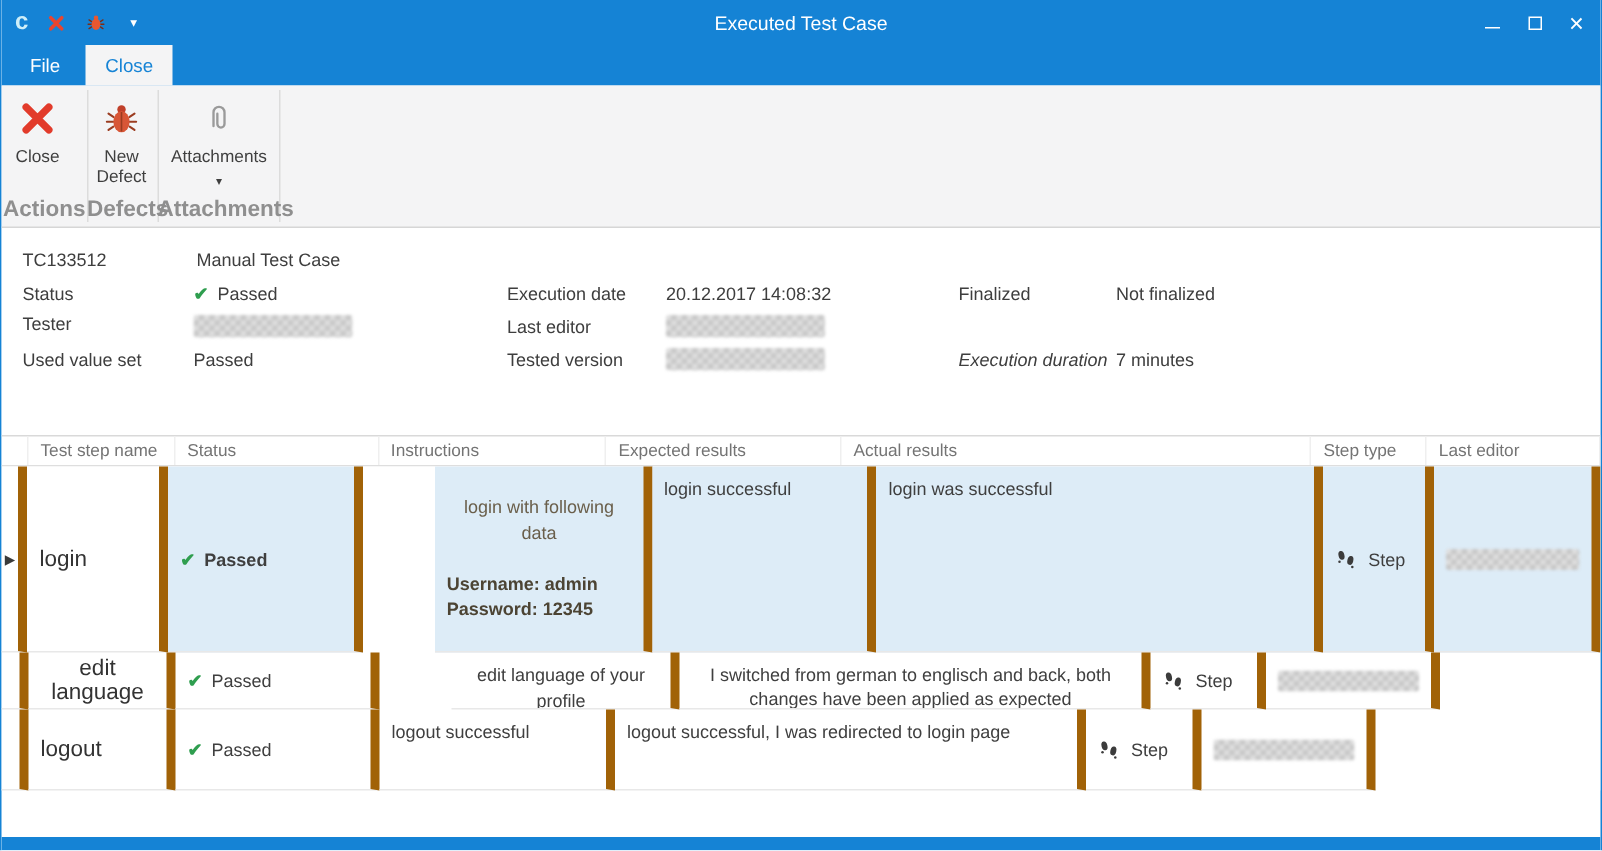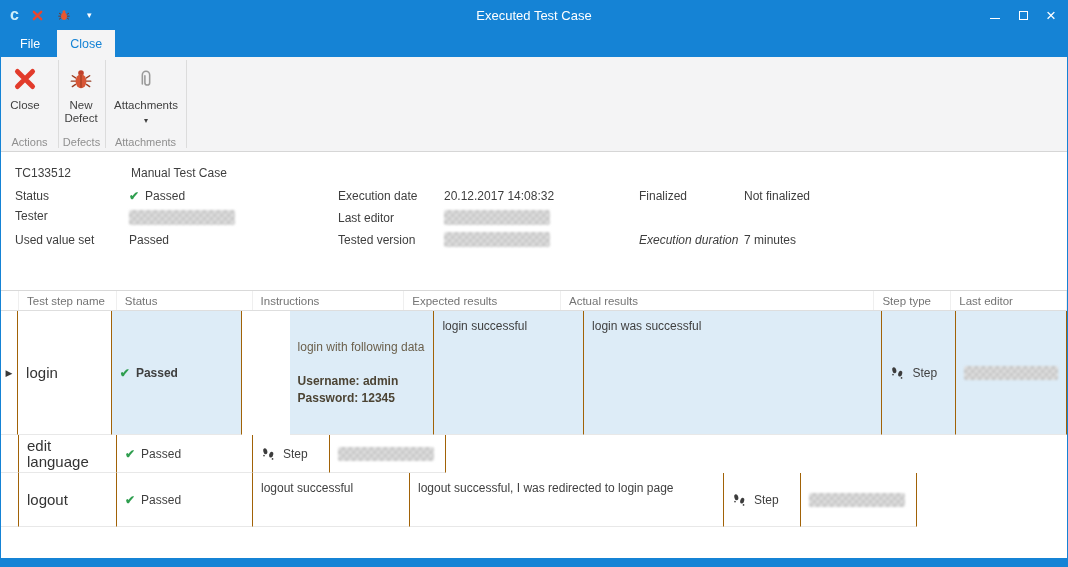--- a/index.html
+++ b/index.html
@@ -29,42 +29,42 @@
   .ribbon{ position:relative; height:95px; background:#f4f4f5; border-bottom:1px solid #d6d6d6; }
   .rbtn{ position:absolute; top:5px; display:flex; flex-direction:column; align-items:center;
          color:#3f3f3f; font-size:11.5px; text-align:center; line-height:13px; cursor:default; }
   #btn-close{ left:0; width:48px; }
   #btn-newdefect{ left:58px; width:44px; }
   #btn-attach{ left:106px; width:78px; }
   .ricon{ height:34px; display:flex; align-items:center; justify-content:center; margin-bottom:3px; }
   .drop-arrow{ font-size:8px; color:#3f3f3f; margin-top:2px; }
   .rsep{ position:absolute; top:3px; bottom:3px; width:1px; background:#dcdcdc; }
   .sep1{ left:57px; } .sep2{ left:104px; } .sep3{ left:185px; }
-  .glabel{ position:absolute; bottom:3px; font-size:11px; color:#8f8f8f; text-align:center; }
+  .glabel{ position:absolute; bottom:3px; font-size:15px; color:#8f8f8f; text-align:center;font-weight:bold; }
   .gl-actions{ left:0; width:57px; } .gl-defects{ left:57px; width:47px; } .gl-attach{ left:104px; width:81px; }
   
   .details{ position:relative; height:138px; background:#fff; font-size:12px; color:#3e3e3e; }
   .dl{ position:absolute; white-space:nowrap; }
   .check{ color:#2f9e4f; font-weight:bold; margin-right:6px; font-size:12px; }
   .pix{
     background-image:
       linear-gradient(45deg,#c6c6c6 25%,transparent 25%,transparent 75%,#c6c6c6 75%),
       linear-gradient(45deg,#c6c6c6 25%,#dedede 25%,#dedede 75%,#c6c6c6 75%);
     background-size:7px 7px; background-position:0 0,3.5px 3.5px;
     filter:blur(1.2px); border-radius:2px;
   }
   .redbox-abs{ position:absolute; width:106px; height:15px; }
   
   .thead{ display:flex; height:21px; border-top:1px solid #d9d9d9; border-bottom:1px solid #dedede;
           background:#fff; color:#747474; font-size:11.5px; }
   .th{ display:flex; align-items:center; padding-left:8px; border-right:1px solid #efefef;
        overflow:hidden; white-space:nowrap; }
   .trow{ display:flex; background:#fff; }
-  .cell{ display:flex; align-items:center; padding:0 8px; border-right:1px solid #a16207;
-         border-bottom:1px solid #e8e8e8; font-size:12px; color:#3f3f3f; overflow:hidden; line-height:16px; }
+  .cell{ display:flex; align-items:center; padding:0 8px; border-right:6px solid #a16207;
+         border-bottom:1px solid #e8e8e8; font-size:12px; color:#3f3f3f; overflow:hidden; line-height:16px;text-align:center; }
   .cell.hl{ background:#ddecf7; }
   .cell.gutter{ justify-content:center; padding:0; }
   .arrow{ font-size:9px; color:#3a3a3a; }
   .c-name{ font-size:15px; color:#333; }
   .c-status .b{ font-weight:bold; }
   .c-instr{ flex-direction:column; align-items:flex-start; justify-content:center;margin-left:48px; }
   .c-instr.topstart{ justify-content:flex-start; padding-top:7px; }
   .cell.topalign{ align-items:flex-start; padding-top:7px; }
   .trow.sel .c-instr{ color:#6a5f4b; }
   .iline{ min-height:17px; line-height:17px; }
@@ -239,20 +239,24 @@
             <div class="redbox pix"></div>
           </div>
         </div>
         <div class="trow" style="height: 38px;">
           <div class="cell gutter" style="width: 18px;"></div>
           <div class="cell c-name" style="width: 98px;">edit language</div>
           <div class="cell c-status" style="width: 136px;">
             <span class="check">✔</span>
             <span>Passed</span>
           </div>
+          <div class="cell c-instr topstart" style="width: 152px;">
+            <div class="iline">edit language of your profile</div>
+          </div>
+          <div class="cell topalign" style="width: 314px;">I switched from german to englisch and back, both changes have been applied as expected</div>
           <div class="cell c-step" style="width: 77px;">
             <svg class="footicon" viewBox="0 0 16 16">
               <g fill="#3c3c3c">
                 <ellipse cx="4.6" cy="5.6" rx="2.1" ry="3.2" transform="rotate(-14 4.6 5.6)"></ellipse>
                 <circle cx="3.2" cy="10.2" r="0.9"></circle>
                 <ellipse cx="10.9" cy="9.2" rx="2.1" ry="3.2" transform="rotate(14 10.9 9.2)"></ellipse>
                 <circle cx="12.3" cy="13.8" r="0.9"></circle>
               </g>
             </svg>
             <span>Step</span>

